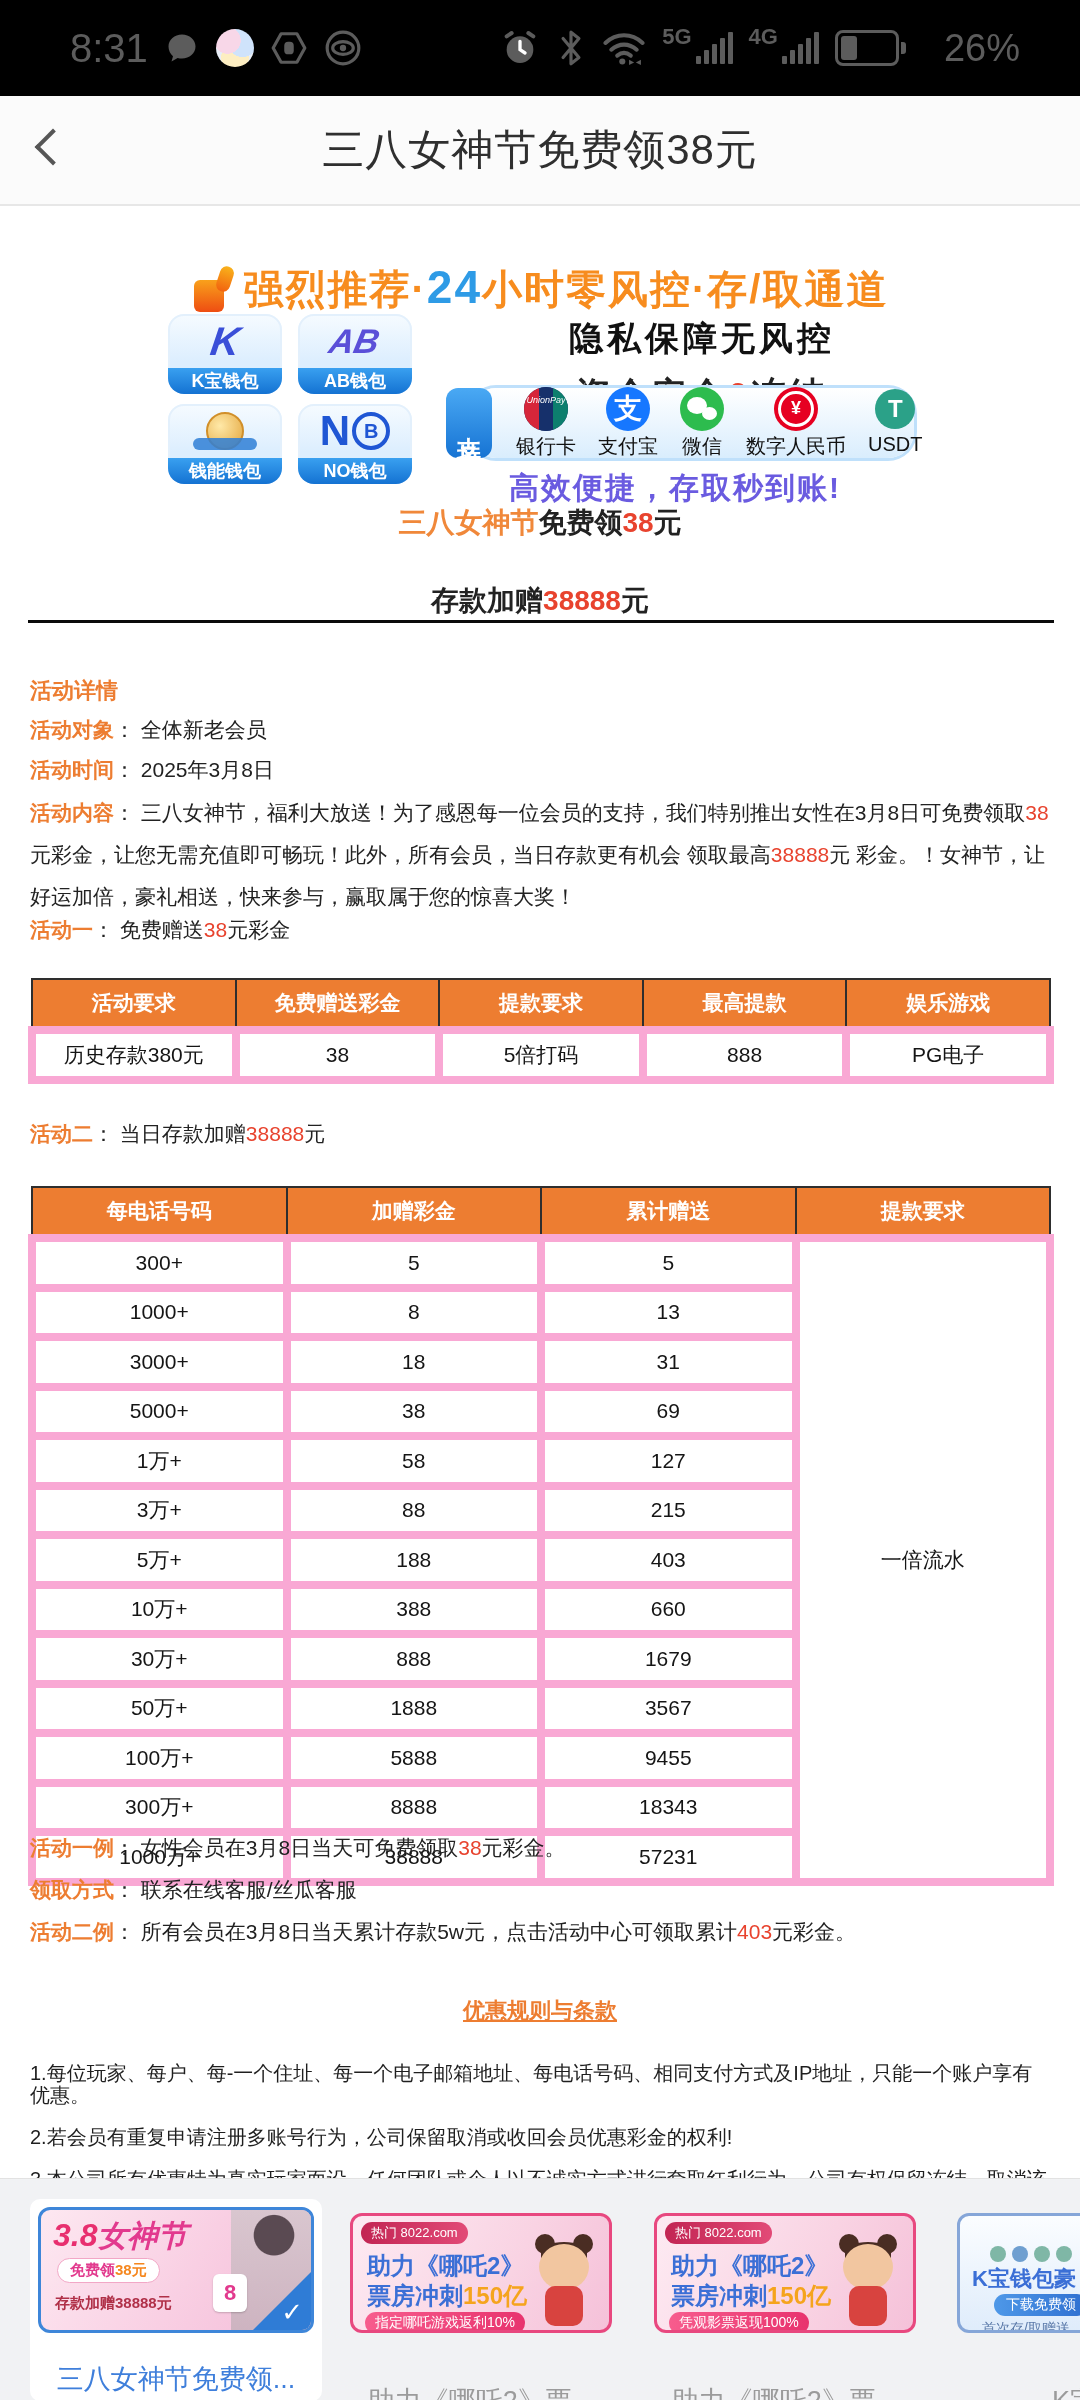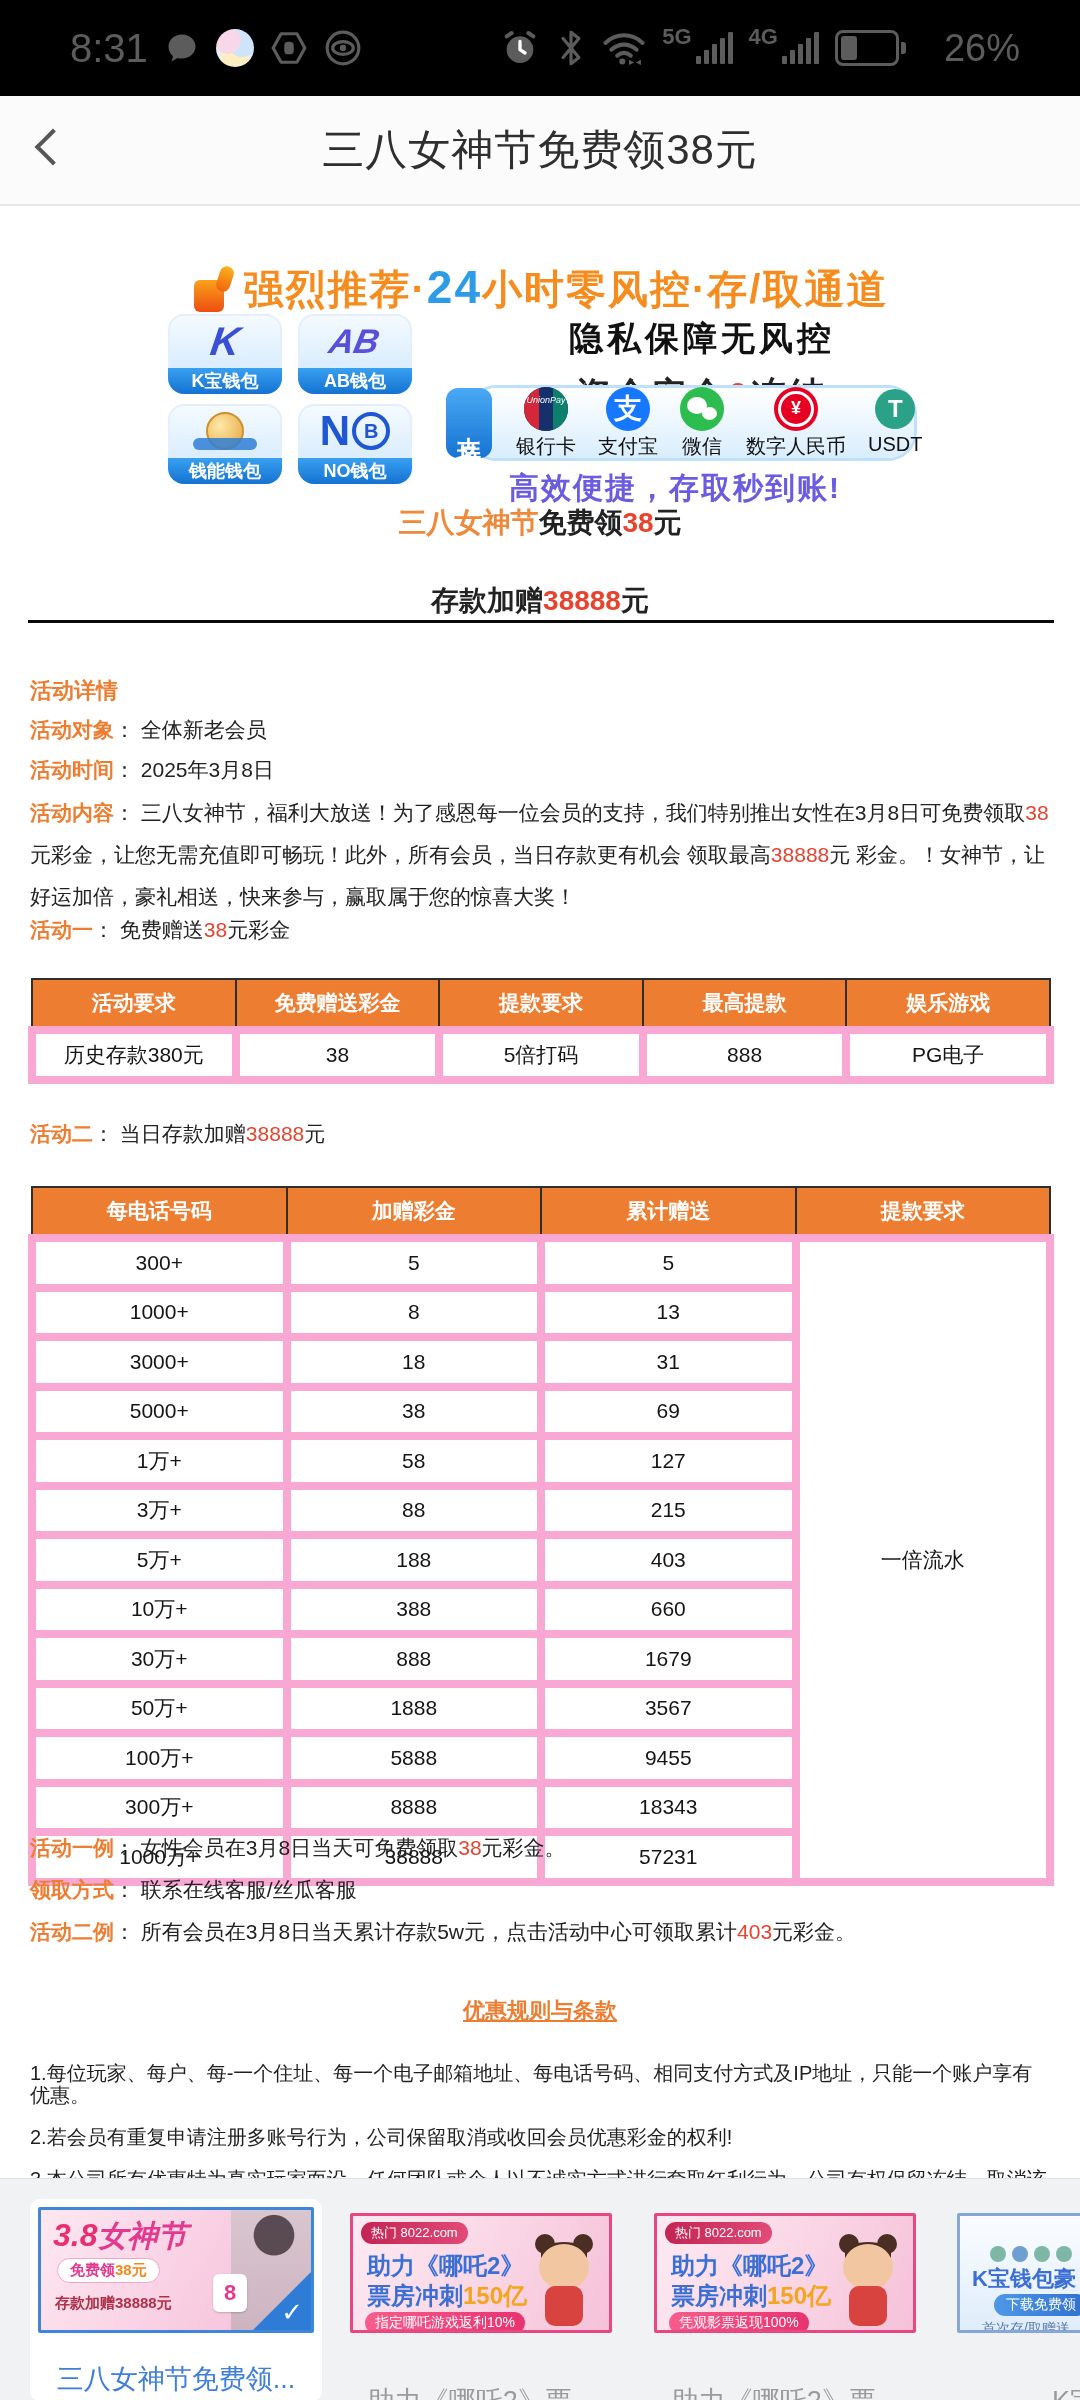--- a/index.html
+++ b/index.html
@@ -116,21 +116,21 @@
 
   
   .rules-title{position:absolute;left:0;width:1080px;text-align:center;font-size:22px;font-weight:bold;
     color:#ED7D31;text-decoration:underline;cursor:pointer;}
   .rules-wrap{position:absolute;left:30px;top:2062px;width:1020px;}
   .rule-line{margin:0 0 20px 0;font-size:20px;color:#1f1f1f;line-height:22px;}
 
   
   .bottom-bar{position:absolute;left:0;top:2178px;width:1080px;height:222px;background:#f1f2f4;border-top:1px solid #e2e2e2;}
   .card1-wrap{position:absolute;left:30px;top:20px;width:292px;height:202px;background:#fff;border-radius:10px;cursor:pointer;}
-  .card-img{position:relative;border-radius:2px;box-sizing:border-box;overflow:hidden;}
+  .card-img{position:relative;border-radius:12px;box-sizing:border-box;overflow:hidden;}
   .card1-img{margin:8px;height:126px;border:3px solid #3e86d9;
     background:linear-gradient(120deg,#fde8f1 0%,#f9cfe3 55%,#f3bcd8 100%);}
   .c1-title{position:absolute;left:12px;top:6px;font-size:30px;font-weight:bold;color:#e23a8e;font-style:italic;}
   .c1-title .num{color:#e82f6f;font-size:32px;}
   .c1-badge{position:absolute;left:16px;top:48px;background:#fff;border:1px solid #f2a7c6;border-radius:999px;
     padding:2px 12px;font-size:15px;color:#e23a8e;font-weight:bold;}
   .c1-badge .num{color:#f5871e;}
   .c1-sub{position:absolute;left:14px;top:84px;font-size:15px;color:#b03048;font-weight:bold;}
   .c1-cal{position:absolute;right:64px;top:64px;width:34px;height:38px;background:#fff;border-radius:6px;
     text-align:center;font-size:22px;font-weight:bold;color:#e23a8e;line-height:38px;box-shadow:0 1px 2px rgba(0,0,0,.2);}

